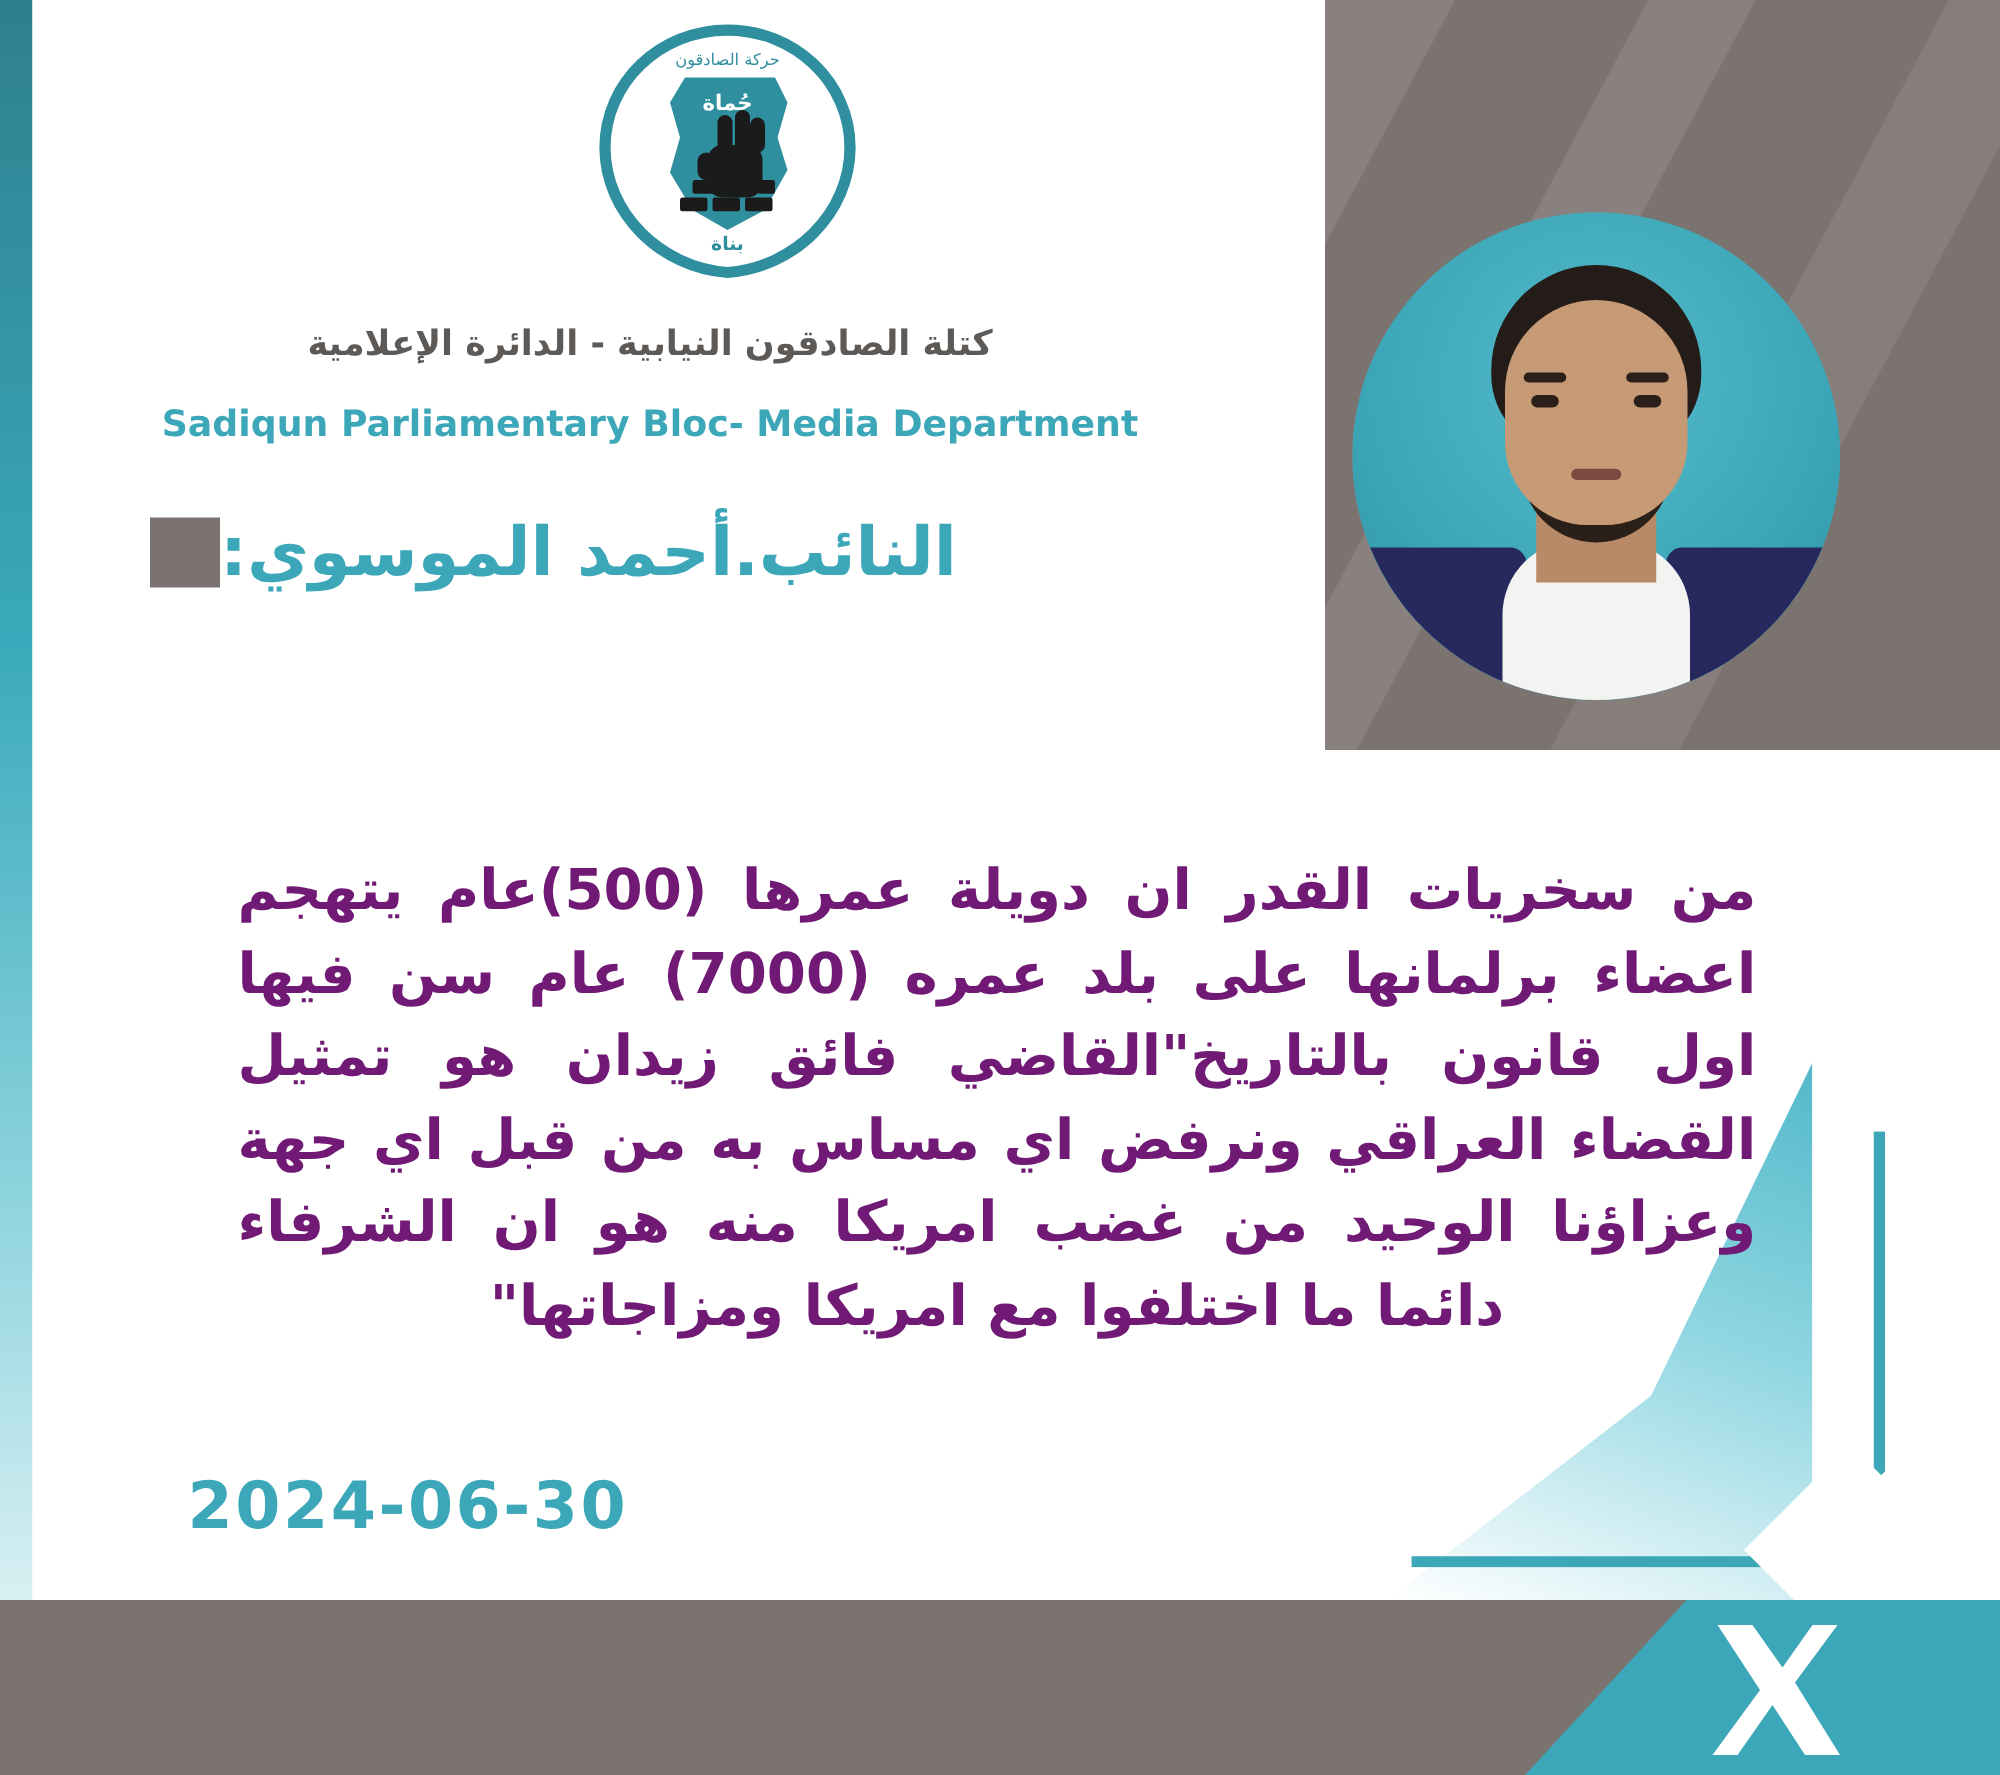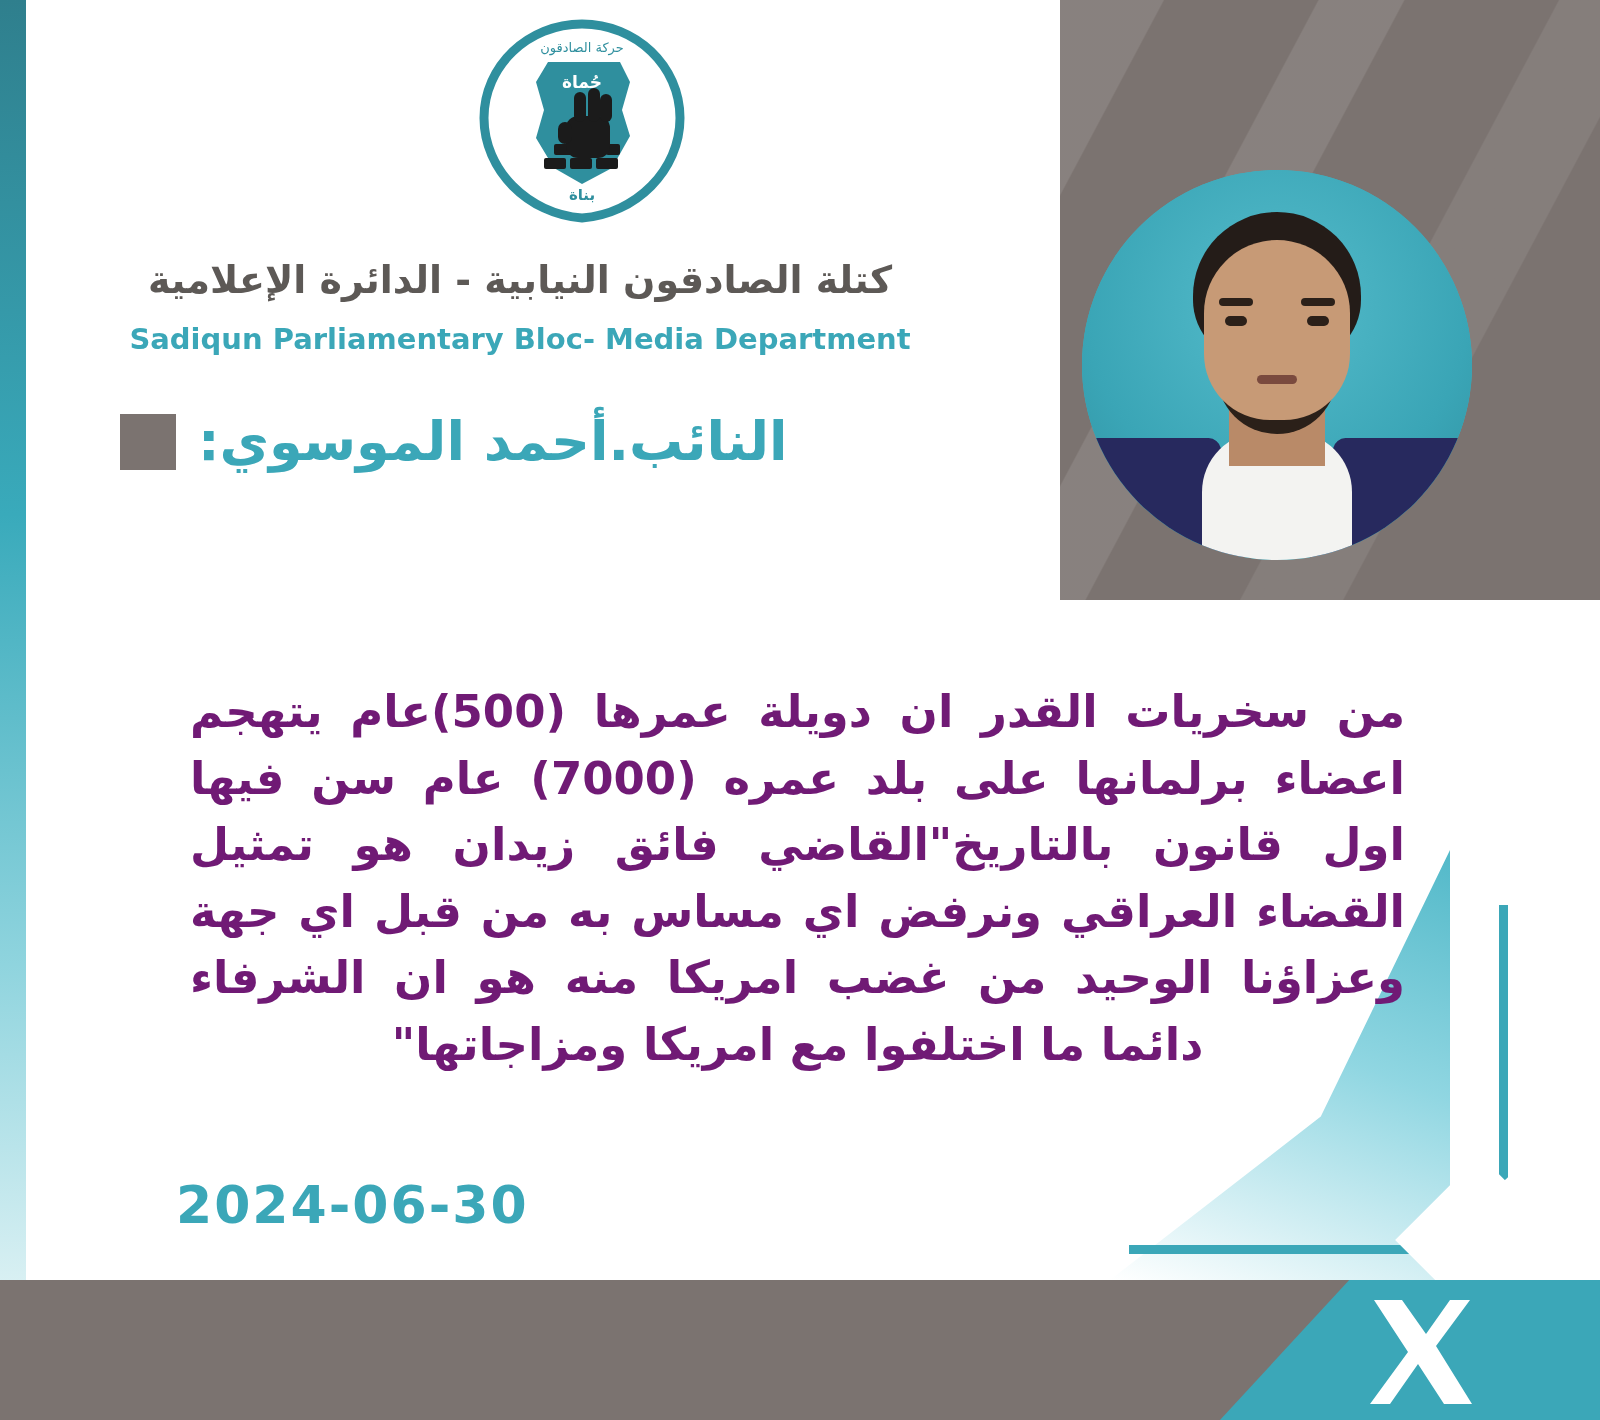--- a/index.html
+++ b/index.html
@@ -116,21 +116,21 @@
   .logo-wrap svg { width: 100%; height: 100%; display: block; }
 
   
   .org-ar {
     position: absolute;
     left: 90px;
     top: 258px;
     width: 860px;
     text-align: center;
     direction: rtl;
-    font-size: 38px;
+    font-size: 28px;
     font-weight: 700;
     color: #5d5956;
     letter-spacing: 0px;
   }
   .org-en {
     position: absolute;
     left: 90px;
     top: 322px;
     width: 860px;
     text-align: center;
@@ -143,21 +143,20 @@
   .speaker-row {
     position: absolute;
     left: 120px;
     top: 412px;
     width: 840px;
     display: flex;
     flex-direction: row-reverse;
     align-items: center;
     justify-content: flex-start;
     direction: rtl;
-    gap: 22px;
   }
   .speaker-square {
     width: 56px;
     height: 56px;
     background: #7b7370;
     flex: 0 0 auto;
   }
   .speaker-name {
     font-size: 54px;
     font-weight: 800;
@@ -186,21 +185,20 @@
 
   
   .date {
     position: absolute;
     left: 150px;
     top: 1175px;
     font-size: 52px;
     font-weight: 800;
     color: #3ba7b8;
     letter-spacing: 2px;
-    margin-left: 26px;
   }
 
   
   .portrait {
     position: absolute;
     right: 128px;
     top: 170px;
     width: 390px;
     height: 390px;
     border-radius: 50%;

